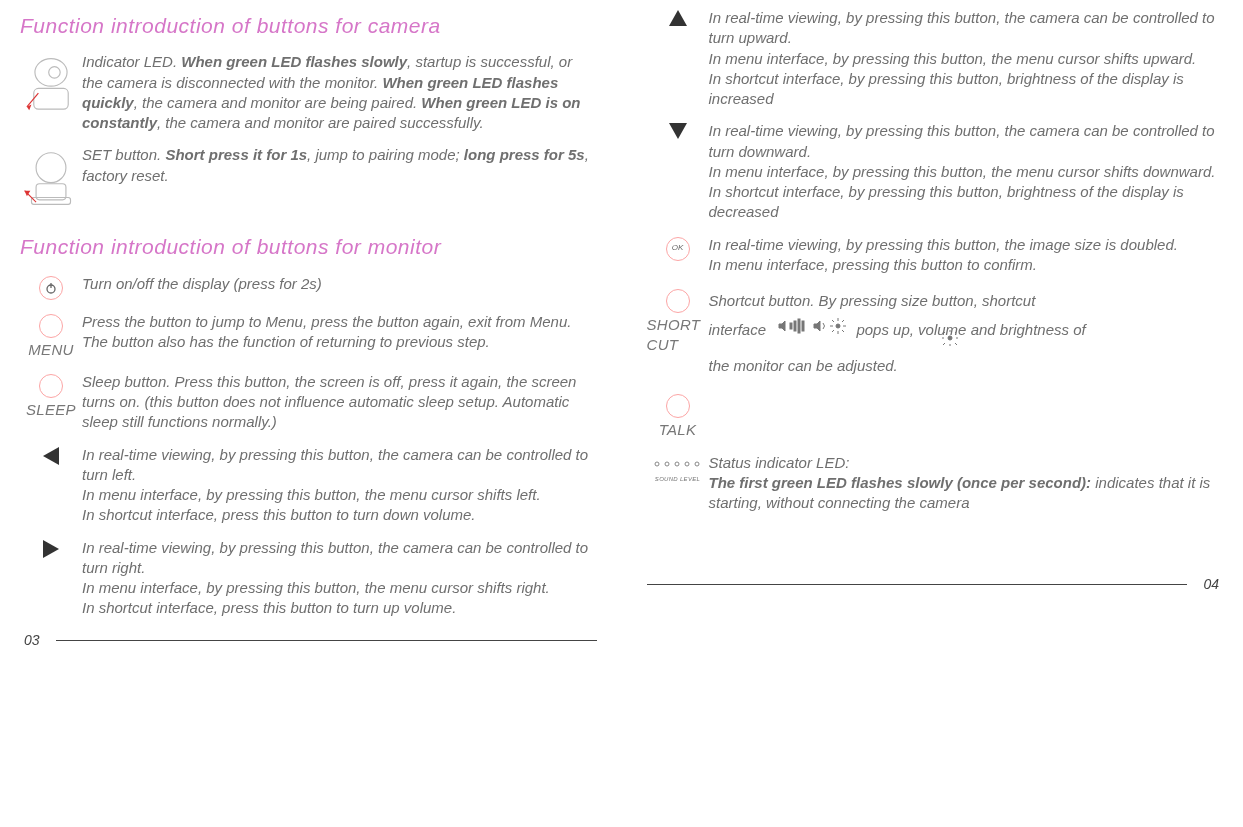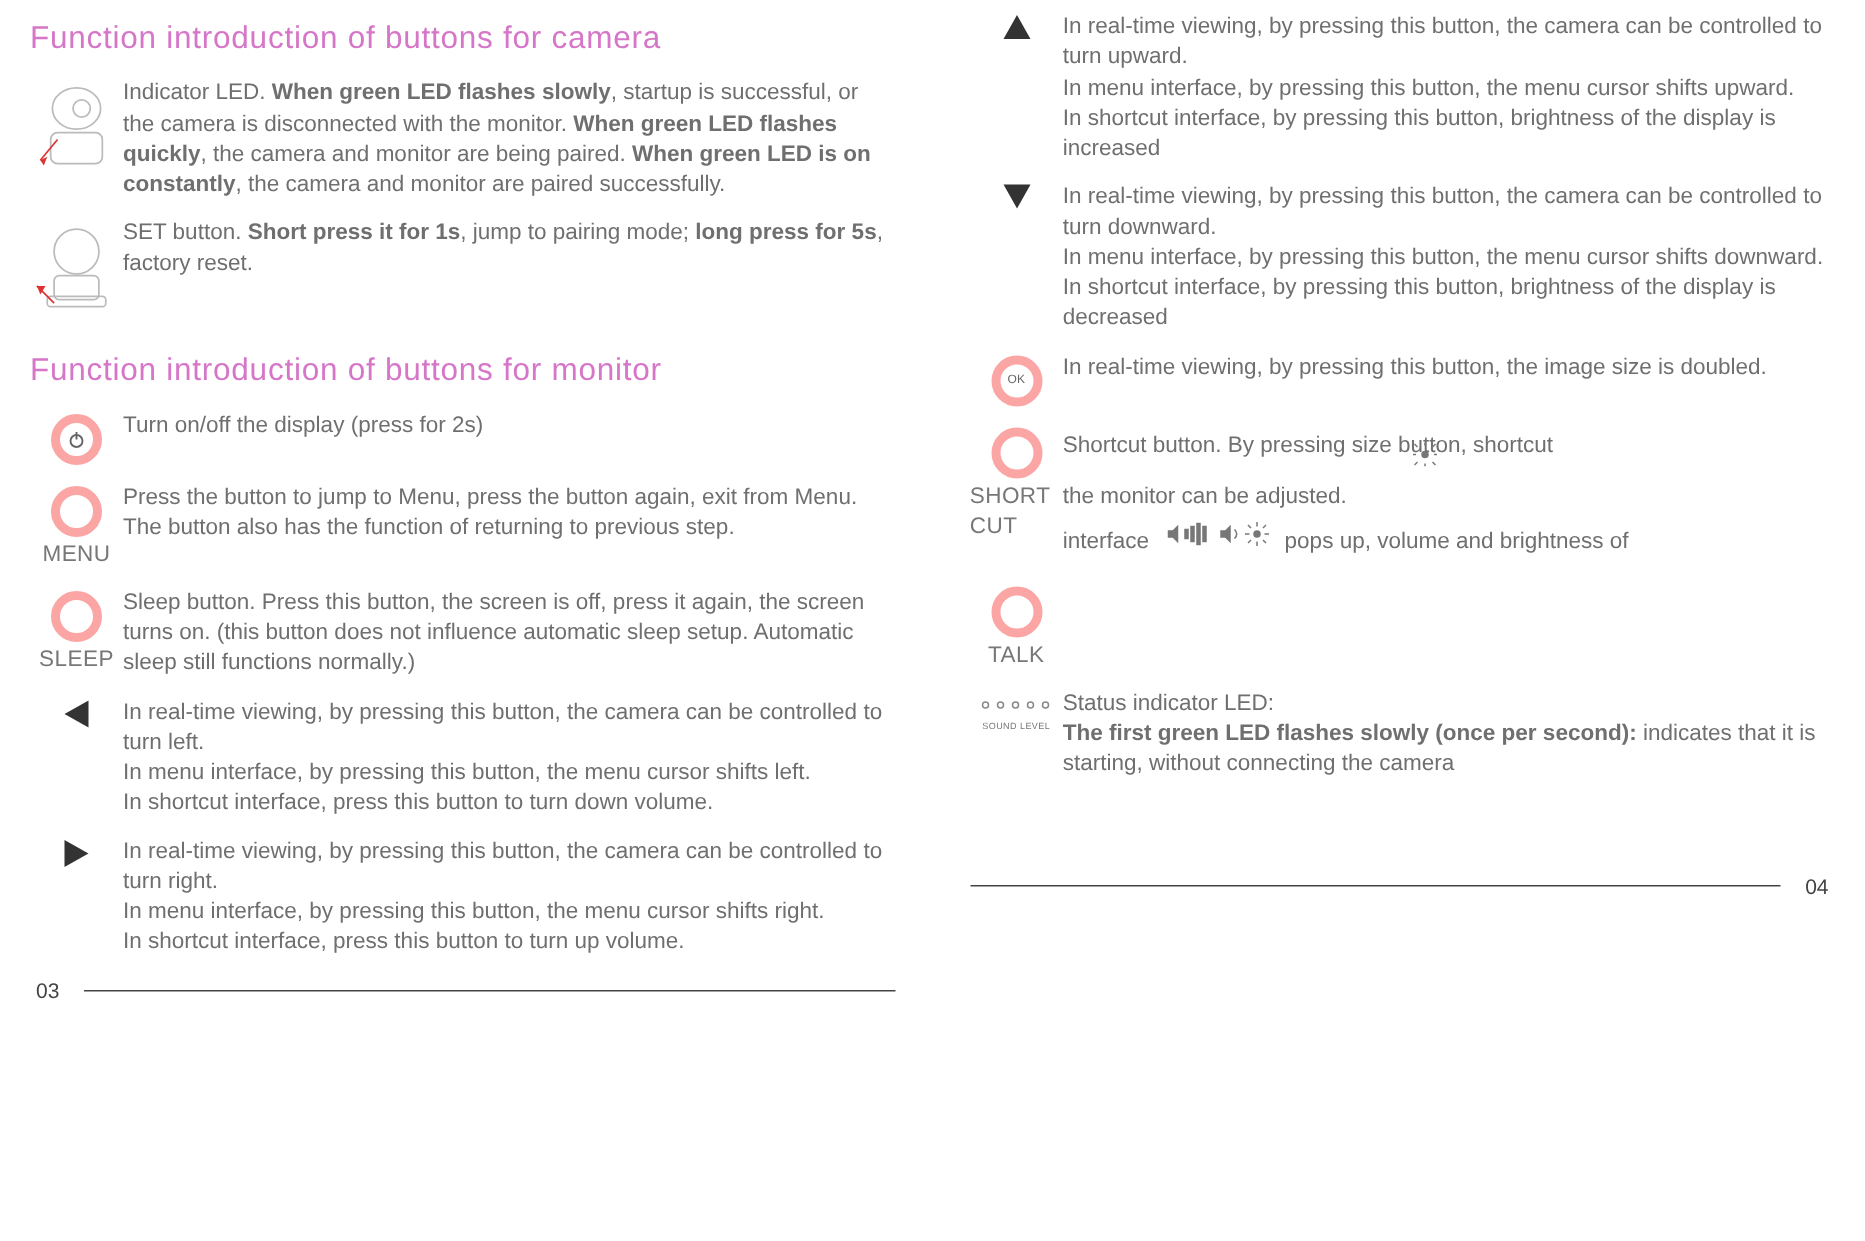--- a/index.html
+++ b/index.html
@@ -13,20 +13,21 @@
     box-sizing: border-box;
     background: #fff;
   }
   .cols {
     display: flex;
     gap: 50px;
   }
   .col {
     flex: 1;
     min-width: 0;
+    font-style: italic;
   }
   h2.section {
     color: #d676c8;
     font-weight: normal;
     font-size: 21px;
     letter-spacing: 0.5px;
     margin: 4px 0 12px 0;
   }
   .row {
     display: flex;
@@ -53,21 +54,21 @@
   .textcell b { color: #6f6f6f; font-weight: bold; }
   .tri {
     width: 0; height: 0;
     border-style: solid;
   }
   .tri.left  { border-width: 9px 16px 9px 0;  border-color: transparent #333 transparent transparent; }
   .tri.right { border-width: 9px 0 9px 16px;  border-color: transparent transparent transparent #333; }
   .tri.up    { border-width: 0 9px 16px 9px;  border-color: transparent transparent #333 transparent; }
   .tri.down  { border-width: 16px 9px 0 9px;  border-color: #333 transparent transparent transparent; }
   .circbtn {
-    width: 22px; height: 22px; border: 6px solid #fca5a5; border-radius: 50%;
+    width: 22px; height: 22px; border: 1px solid #fca5a5; border-radius: 50%;
     display:flex; align-items:center; justify-content:center; font-size:10px; color:#666;
   }
   .pgfoot {
     display:flex; align-items:center; margin-top: 10px; gap: 12px;
   }
   .pgfoot .line { flex:1; height:1px; background:#444; }
   .pgfoot .num { font-size: 14px; color:#444; padding: 0 4px; }
   .pgfoot.right { justify-content:space-between; }
   .camdraw line { stroke:#aaa; stroke-width:1;}
   .camdraw .r { stroke:#d33; stroke-width:1;}
@@ -191,48 +192,31 @@
         <div>In shortcut interface, by pressing this button, brightness of the display is decreased</div>
       </div>
     </div>
 
     <div class="row">
       <div class="iconcell">
         <div class="circbtn" style="font-size:8px">OK</div>
       </div>
       <div class="textcell">
         <div>In real-time viewing, by pressing this button, the image size is doubled.</div>
+        <div>In menu interface, pressing this button to confirm.</div>
       </div>
     </div>
 
     <div class="row">
       <div class="iconcell">
         <div class="circbtn"></div>
         <div class="lbl">SHORT CUT</div>
       </div>
       <div class="textcell" style="line-height:1.9">
         <div>Shortcut button. By pressing size button, shortcut</div>
-        <div>
-          <span>the monitor can be adjusted.</span>
-          <span style="display:inline-block;vertical-align:text-bottom;margin-left:-2px;position:relative;top:-18px;left:42px">
-            <svg width="16" height="16" viewBox="0 0 16 16">
-                <g stroke="#777" stroke-width="1" fill="none">
-              <circle cx="8" cy="8" r="2" fill="#777"></circle>
-              <line x1="8" y1="2" x2="8" y2="0"></line>
-                  <line x1="8" y1="14" x2="8" y2="16"></line>
-              <line x1="2" y1="8" x2="0" y2="8"></line>
-                  <line x1="14" y1="8" x2="16" y2="8"></line>
-              <line x1="3" y1="3" x2="1" y2="1"></line>
-                  <line x1="13" y1="3" x2="15" y2="1"></line>
-              <line x1="3" y1="13" x2="1" y2="15"></line>
-                  <line x1="13" y1="13" x2="15" y2="15"></line>
-            </g>
-              </svg>
-          </span>
-        </div>
         <div>
           <span>interface</span>
           <span style="display:inline-block;vertical-align:middle;margin:0 6px">
             <svg width="70" height="20" viewBox="0 0 70 20">
               <g stroke="#777" stroke-width="1" fill="none">
                 <path d="M3 8 L6 8 L9 5 L9 15 L6 12 L3 12 Z" fill="#777"></path>
                 <rect x="14" y="7" width="2" height="6" fill="#777"></rect>
                 <rect x="18" y="5" width="2" height="10" fill="#777"></rect>
                 <rect x="22" y="3" width="2" height="14" fill="#777"></rect>
                 <rect x="26" y="5" width="2" height="10" fill="#777"></rect>
@@ -245,20 +229,38 @@
                   <line x1="67" y1="10" x2="70" y2="10"></line>
                 <line x1="58" y1="6" x2="56" y2="4"></line>
                   <line x1="66" y1="6" x2="68" y2="4"></line>
                 <line x1="58" y1="14" x2="56" y2="16"></line>
                   <line x1="66" y1="14" x2="68" y2="16"></line>
               </g>
             </svg>
           </span>
           <span>pops up, volume and brightness of</span>
         </div>
+        <div>
+          <span>the monitor can be adjusted.</span>
+          <span style="display:inline-block;vertical-align:text-bottom;margin-left:-2px;position:relative;top:-18px;left:42px">
+            <svg width="16" height="16" viewBox="0 0 16 16">
+                <g stroke="#777" stroke-width="1" fill="none">
+              <circle cx="8" cy="8" r="2" fill="#777"></circle>
+              <line x1="8" y1="2" x2="8" y2="0"></line>
+                  <line x1="8" y1="14" x2="8" y2="16"></line>
+              <line x1="2" y1="8" x2="0" y2="8"></line>
+                  <line x1="14" y1="8" x2="16" y2="8"></line>
+              <line x1="3" y1="3" x2="1" y2="1"></line>
+                  <line x1="13" y1="3" x2="15" y2="1"></line>
+              <line x1="3" y1="13" x2="1" y2="15"></line>
+                  <line x1="13" y1="13" x2="15" y2="15"></line>
+            </g>
+              </svg>
+          </span>
+        </div>
       </div>
     </div>
 
     <div class="row">
       <div class="iconcell">
         <div class="circbtn"></div>
         <div class="lbl">TALK</div>
       </div>
     </div>
 

